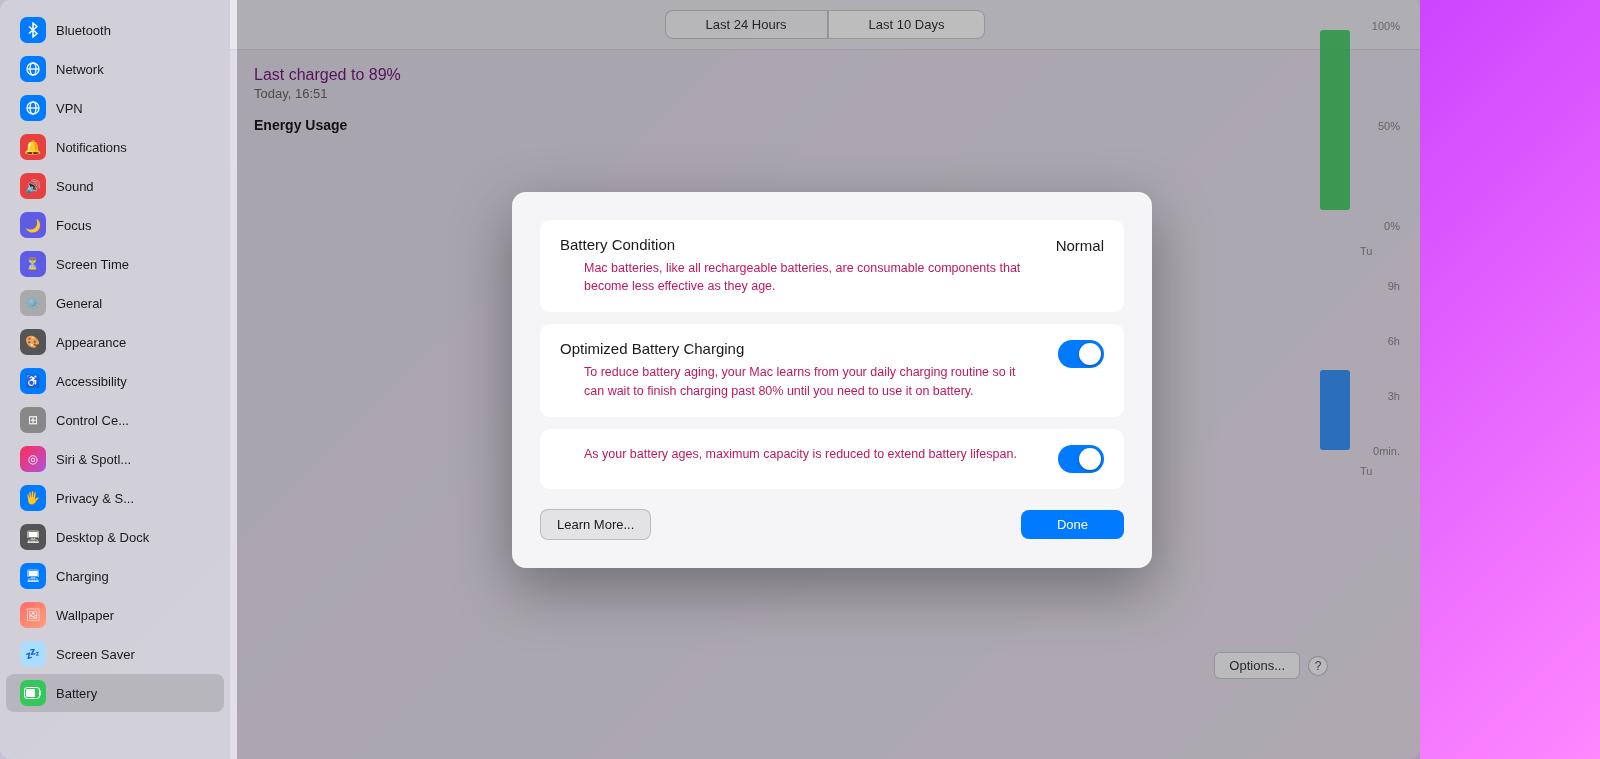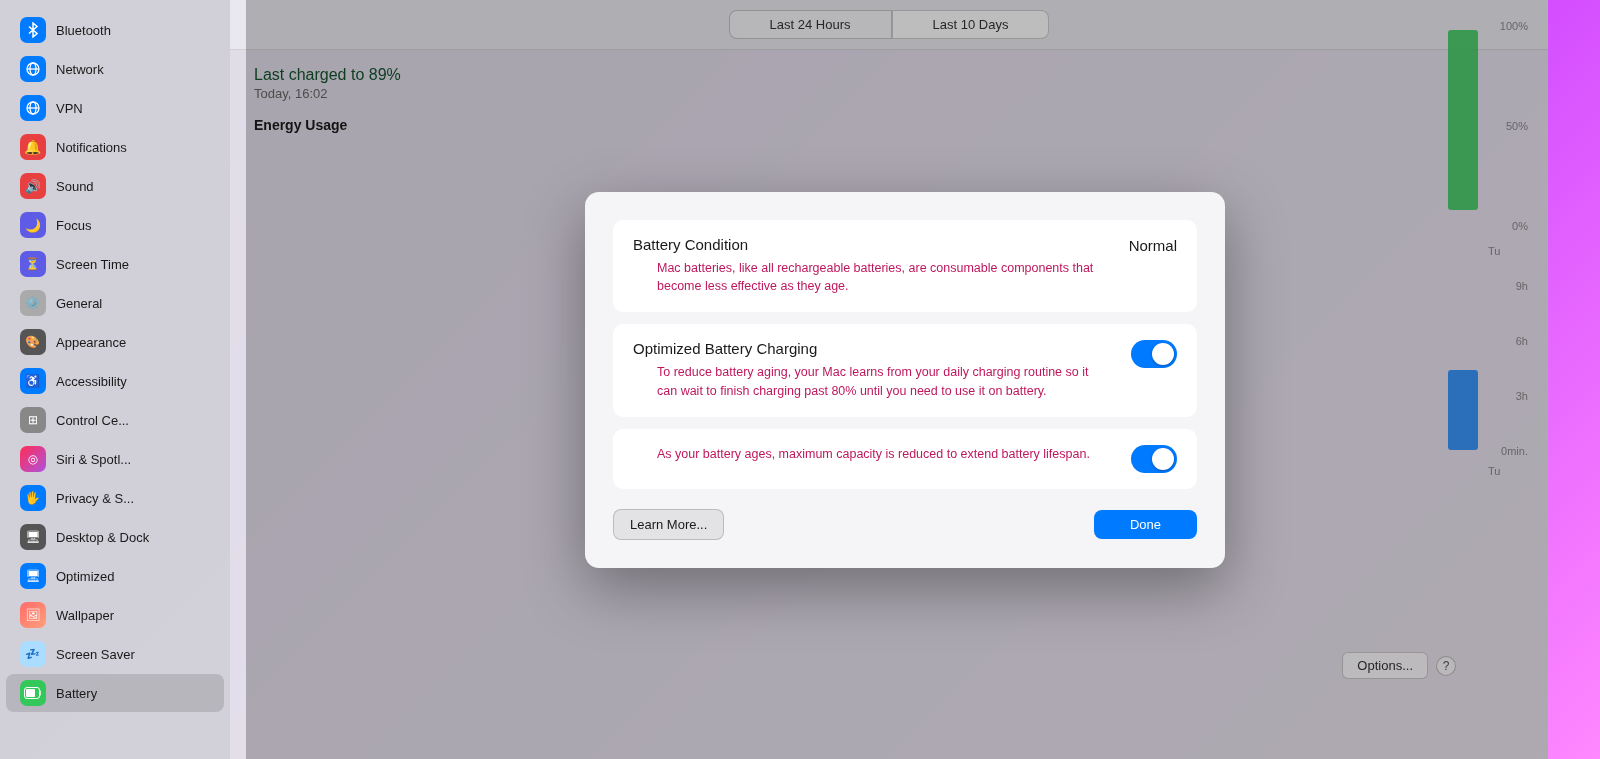--- a/index.html
+++ b/index.html
@@ -9,24 +9,25 @@
       height: 759px;
       overflow: hidden;
       font-family: -apple-system, BlinkMacSystemFont, 'SF Pro Text', 'Helvetica Neue', sans-serif;
       background: linear-gradient(135deg, #4a0080 0%, #7b00cc 30%, #cc44ff 60%, #ff88ff 100%);
     }
 
     
     .settings-bg {
       position: absolute;
       top: 0; left: 0;
-      width: 1548px;
+      width: 1420px;
       height: 759px;
       background: rgba(220, 220, 225, 0.85);
       display: flex;
+      border-radius: 10px;
     }
 
     
     .sidebar {
       width: 230px;
       min-width: 230px;
       background: rgba(210, 210, 215, 0.9);
       height: 100%;
       padding-top: 10px;
       overflow: hidden;
@@ -102,21 +103,21 @@
       font-weight: 500;
     }
 
     .battery-info {
       padding: 16px 24px 8px;
     }
 
     .battery-info .charged-text {
       font-size: 16px;
       font-weight: 500;
-      color: #14532d;
+      color: #701a75;
     }
 
     .battery-info .time-text {
       font-size: 13px;
       color: #666;
       margin-top: 2px;
     }
 
     .energy-usage-label {
       font-size: 14px;
@@ -154,21 +155,21 @@
       align-items: center;
       justify-content: center;
       font-size: 12px;
       cursor: pointer;
       color: #555;
     }
 
     
     .modal-overlay {
       position: absolute;
-      top: 0; left: 16px;
+      top: 0; left: 7px;
       width: 100%;
       height: 100%;
       background: rgba(0,0,0,0.25);
       display: flex;
       align-items: center;
       justify-content: center;
       z-index: 100;
     }
 
     
@@ -397,21 +398,21 @@
       <div class="sidebar-icon" style="background:#555555;">
         <span style="color:white;font-size:12px;">🖥</span>
       </div>
       <span class="sidebar-label">Desktop &amp; Dock</span>
     </div>
 
     <div class="sidebar-item">
       <div class="sidebar-icon" style="background:#007aff;">
         <span style="color:white;font-size:12px;">🖥</span>
       </div>
-      <span class="sidebar-label">Optimized</span>
+      <span class="sidebar-label">Charging</span>
     </div>
 
     <div class="sidebar-item">
       <div class="sidebar-icon" style="background:linear-gradient(135deg,#ff6b6b,#ffa07a);">
         <span style="color:white;font-size:12px;">🖼</span>
       </div>
       <span class="sidebar-label">Wallpaper</span>
     </div>
 
     <div class="sidebar-item">
@@ -436,21 +437,21 @@
 
   <div class="main-content">
 
     <div class="tab-bar">
       <button class="tab-btn">Last 24 Hours</button>
       <button class="tab-btn">Last 10 Days</button>
     </div>
 
     <div class="battery-info">
       <div class="charged-text">Last charged to 89%</div>
-      <div class="time-text">Today, 16:02</div>
+      <div class="time-text">Today, 16:51</div>
     </div>
 
     <div class="energy-usage-label">Energy Usage</div>
 
     <svg class="bg-chart" viewBox="0 0 300 500">
 
       <text x="280" y="30" fill="#888" font-size="11" text-anchor="end">100%</text>
       <text x="280" y="130" fill="#888" font-size="11" text-anchor="end">50%</text>
       <text x="280" y="230" fill="#888" font-size="11" text-anchor="end">0%</text>
       <text x="240" y="255" fill="#888" font-size="11">Tu</text>

